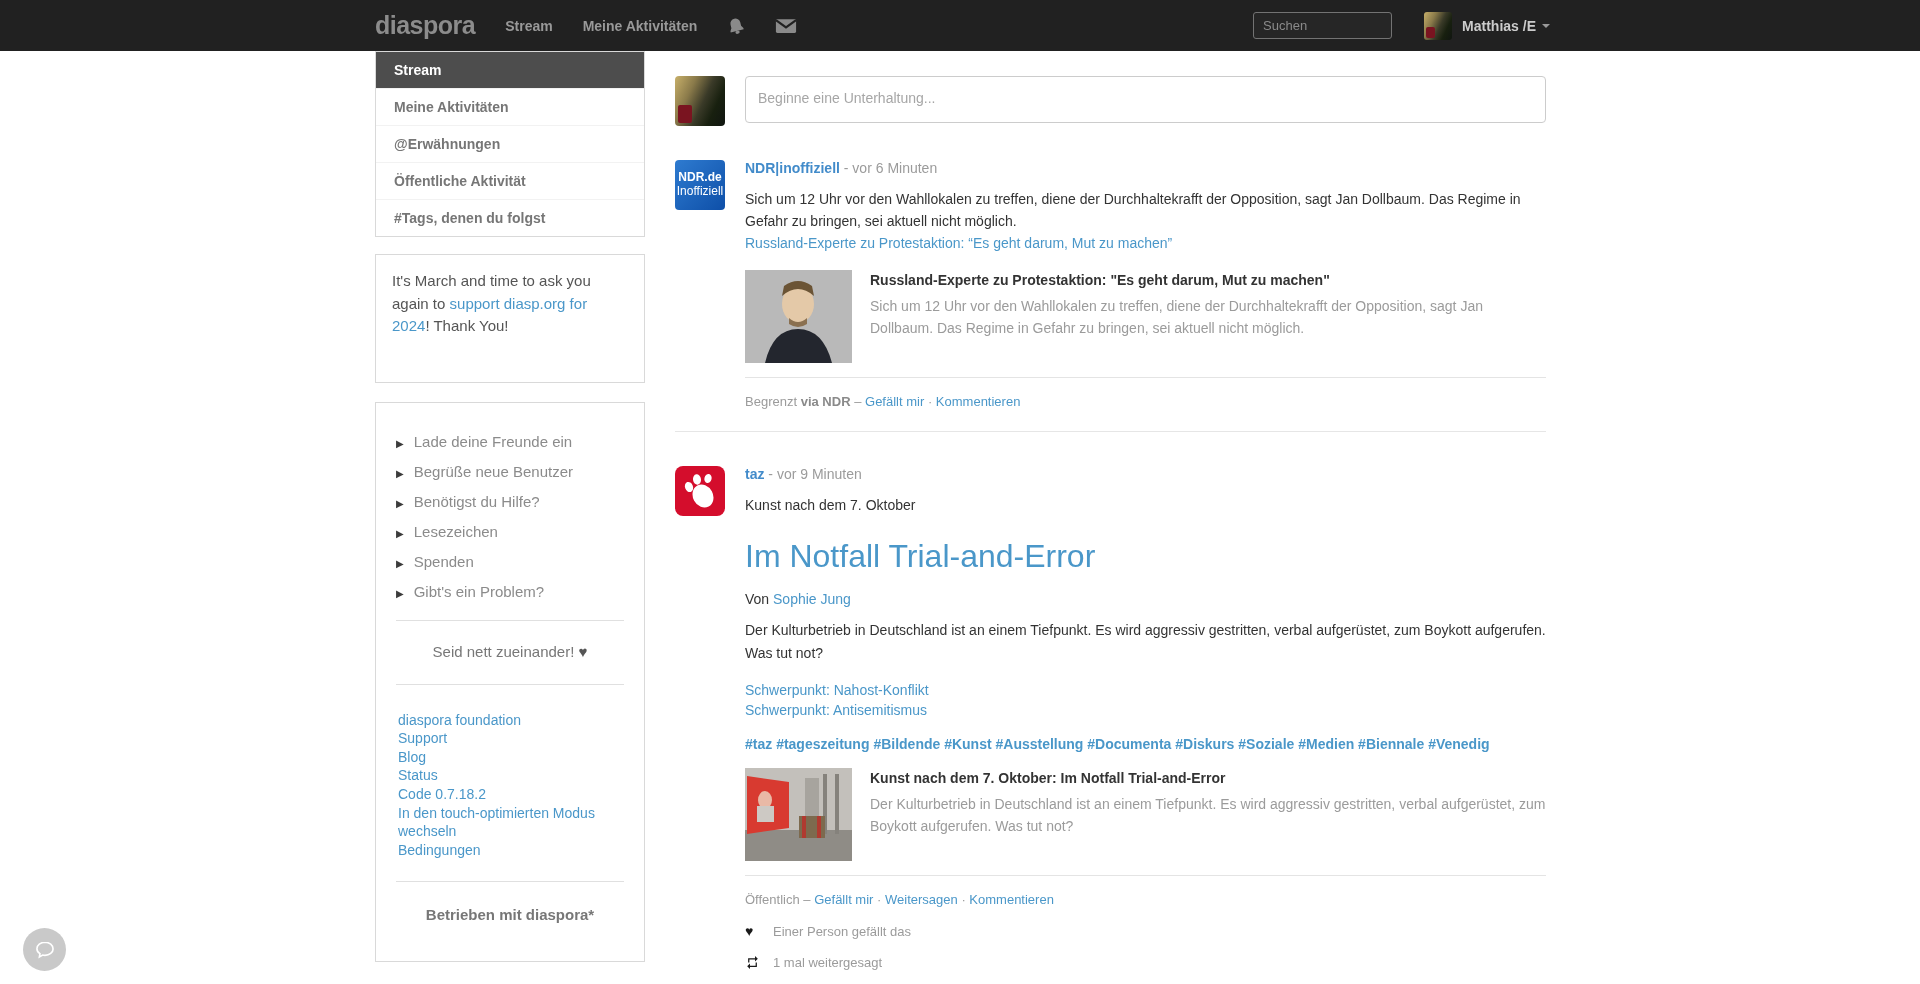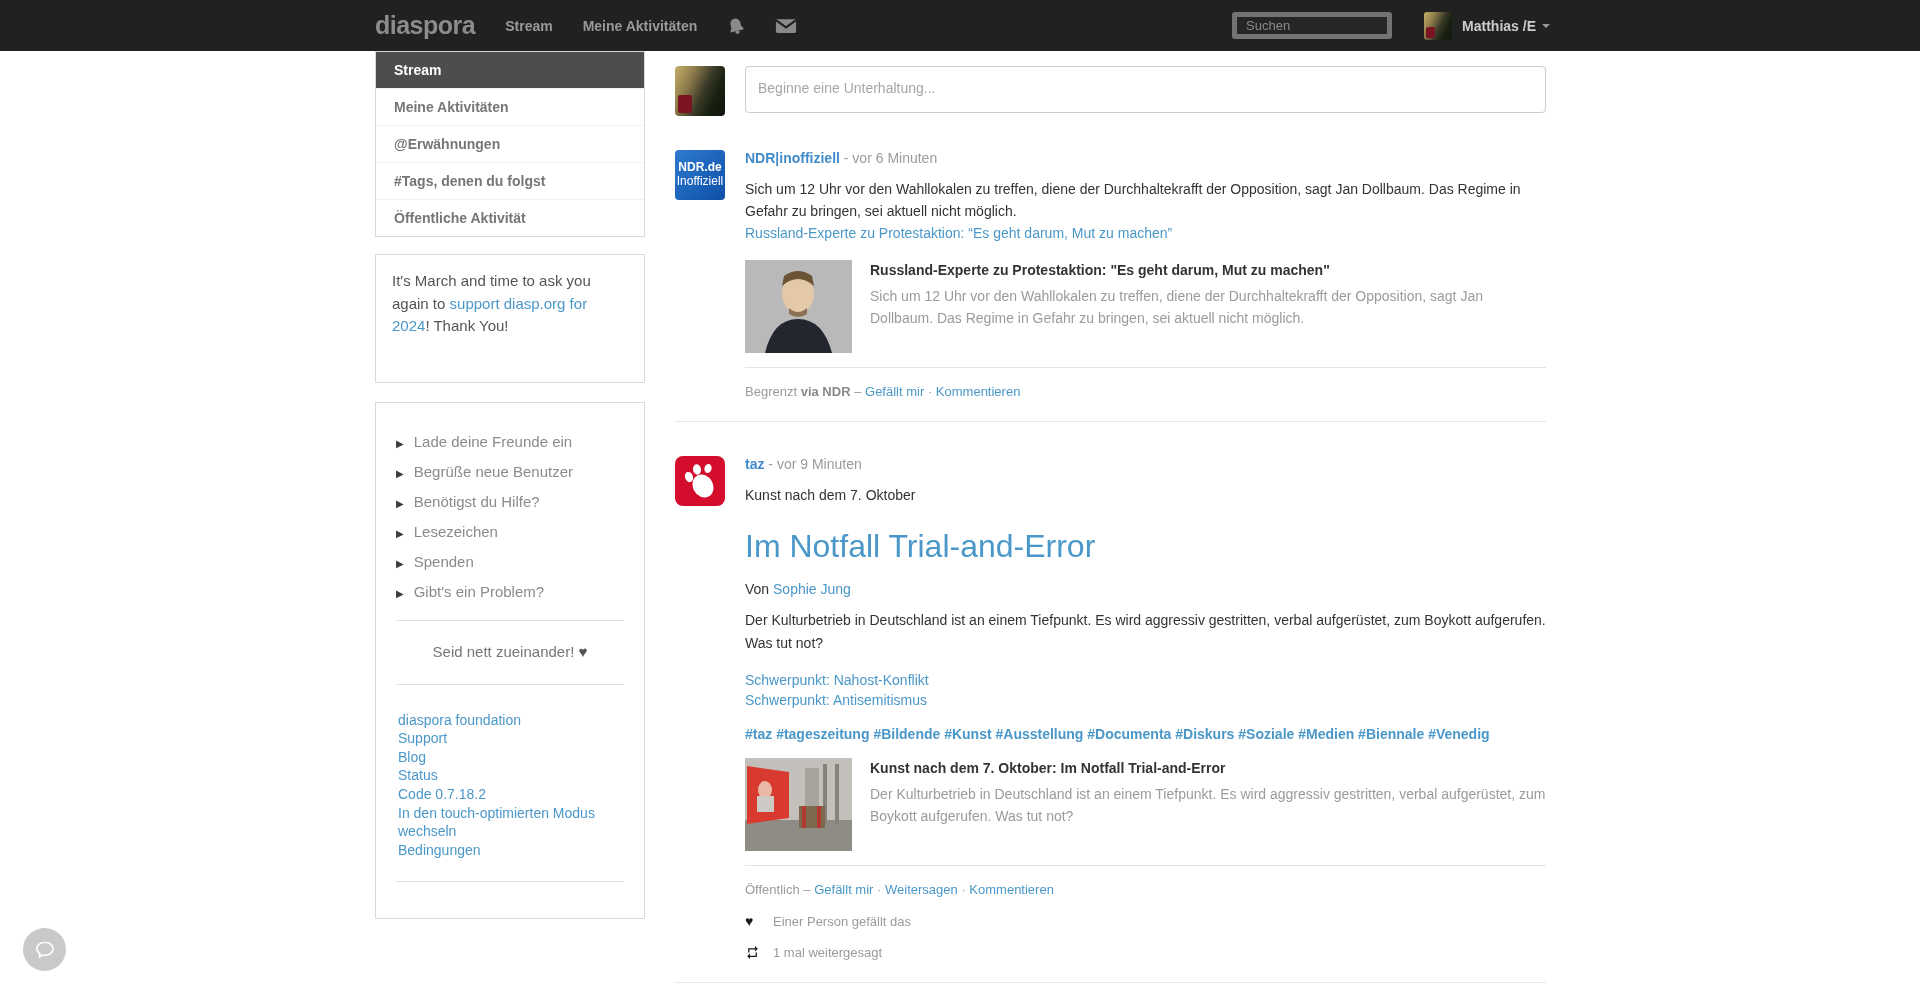--- a/index.html
+++ b/index.html
@@ -6,21 +6,21 @@
   html,body { width:1920px; height:984px; overflow:hidden; background:#fff;
     font-family:"Liberation Sans", sans-serif; }
   a { text-decoration:none; cursor:pointer; }
 
   
   .navbar { height:51px; background:#212121; display:flex; align-items:center; }
   .brand { margin-left:375px; font-size:25px; font-weight:bold; color:#8c8c8c; letter-spacing:-0.5px; }
   .nav-link { margin-left:30px; font-size:14px; font-weight:bold; color:#999; }
   .nav-icon { margin-left:28px; width:22px; height:22px; display:flex; align-items:center; justify-content:center; }
   .nav-icon svg { fill:#8a8a8a; }
-  .nav-search { margin-left:auto; width:160px; height:27px; background:#262626; border:5px solid #737373;
+  .nav-search { margin-left:auto; width:139px; height:27px; background:#262626; border:1px solid #737373;
     border-radius:3px; color:#bbb; font-size:13px; padding:0 9px; outline:none; }
   .nav-search::placeholder { color:#8a8a8a; }
   .nav-avatar { width:28px; height:28px; border-radius:3px; margin-left:32px;
     background:linear-gradient(115deg,#c8b06a 0%,#8a7a4a 30%,#3a3a28 55%,#18200f 75%,#101510 100%);
     position:relative; overflow:hidden; }
   .nav-avatar:after { content:""; position:absolute; left:2px; bottom:2px; width:9px; height:11px; background:#7a1420; border-radius:2px; }
   .nav-user { margin-left:10px; margin-right:6px; font-size:14px; font-weight:bold; color:#ccc; }
   .caret { width:0; height:0; border-left:4px solid transparent; border-right:4px solid transparent;
     border-top:4px solid #999; margin-right:370px; }
 
@@ -41,21 +41,21 @@
   .bullet { color:#3c3c3c; font-size:10px; margin:0 10px 0 4px; }
   .help-row a { color:#8b8b8b; }
   .side-div { border-top:1px solid #e0e0e0; margin:20px 4px; }
   .kind { text-align:center; color:#777; font-size:15px; padding:2px 0 4px; }
   .kind .hrt { color:#555; }
   .foot-links { padding:6px 6px 2px; font-size:14px; line-height:1.33; }
   .foot-links a { display:block; color:#4a97c9; }
   .powered { text-align:center; font-size:15px; font-weight:bold; color:#777; padding:4px 0 22px; }
 
   
-  .publisher { display:flex; margin-top:15px; }
+  .publisher { display:flex; margin-top:25px; }
   .avatar { width:50px; height:50px; border-radius:4px; flex:none; }
   .pub-avatar { background:linear-gradient(115deg,#c8b06a 0%,#8a7a4a 30%,#3a3a28 55%,#18200f 75%,#101510 100%); position:relative; overflow:hidden; }
   .pub-avatar:after { content:""; position:absolute; left:3px; bottom:3px; width:14px; height:18px; background:#7a1420; border-radius:2px; }
   .pub-input { margin-left:20px; flex:1; height:47px; border:1px solid #ccc; border-radius:4px;
     font-family:"Liberation Sans",sans-serif; font-size:14px; color:#333; padding:13px 12px; resize:none; outline:none; }
   .pub-input::placeholder { color:#a6a6a6; }
 
   .post { display:flex; margin-top:34px; }
   .post-body { margin-left:20px; flex:1; min-width:0; }
   .post-head { font-size:14px; }
@@ -119,22 +119,22 @@
   <div class="caret"></div>
 </div>
 
 <div class="page">
 
   <div class="sidebar">
     <div class="side-box side-nav">
       <div class="item active">Stream</div>
       <div class="item">Meine Aktivitäten</div>
       <div class="item">@Erwähnungen</div>
+      <div class="item">Öffentliche Aktivität</div>
       <div class="item">#Tags, denen du folgst</div>
-      <div class="item">Öffentliche Aktivität</div>
     </div>
 
     <div class="side-box donate-box"><span>It's March and time to ask you again to </span><a>support diasp.org for 2024</a><span>! Thank You!</span></div>
 
     <div class="side-box links-box">
       <div class="help-row">
           <span class="bullet">▶</span>
           <a>Lade deine Freunde ein</a>
         </div>
       <div class="help-row">
@@ -163,20 +163,21 @@
       <div class="foot-links">
           <a class="flink">diaspora foundation</a> 
           <a class="flink">Support</a> 
           <a class="flink">Blog</a> 
           <a class="flink">Status</a> 
           <a class="flink">Code 0.7.18.2</a> 
           <a class="flink">In den touch-optimierten Modus wechseln</a> 
           <a class="flink">Bedingungen</a>
         </div>
       <div class="side-div"></div>
+      <div class="powered">Betrieben mit diaspora*</div>
     </div>
   </div>
 
   <div class="content">
 
     <div class="publisher">
       <div class="avatar pub-avatar"></div>
       <textarea class="pub-input" placeholder="Beginne eine Unterhaltung..." style=""></textarea>
     </div>
 

